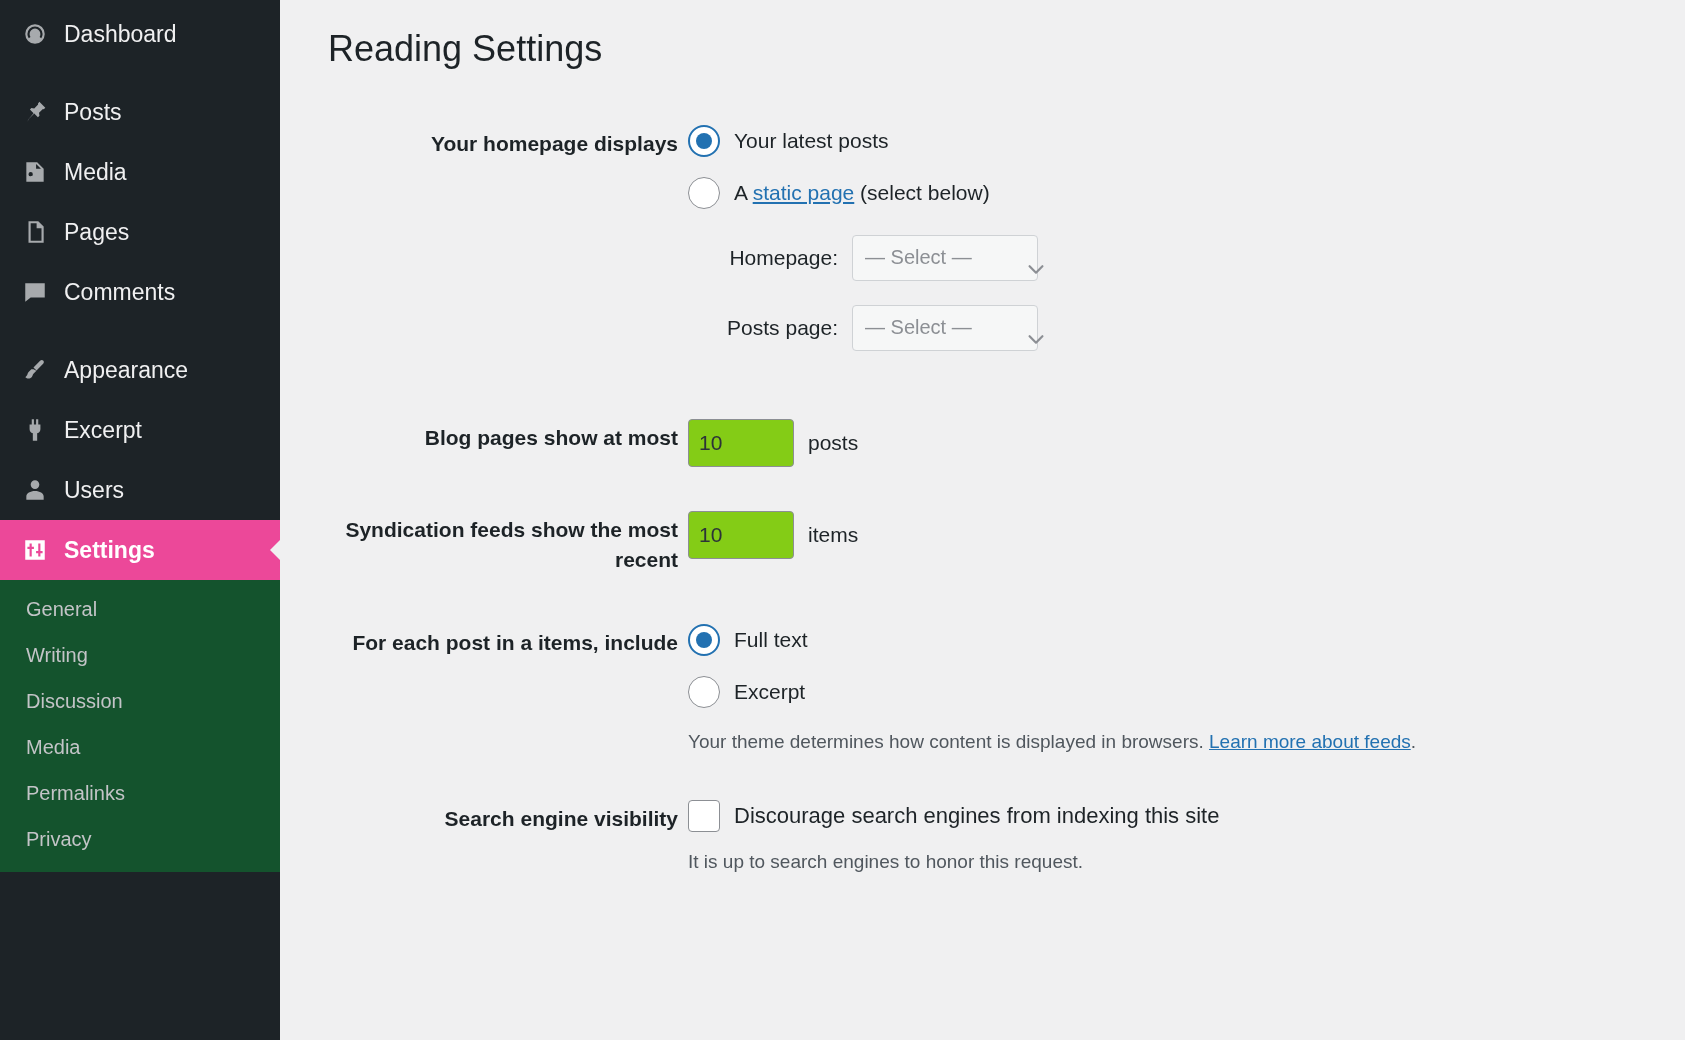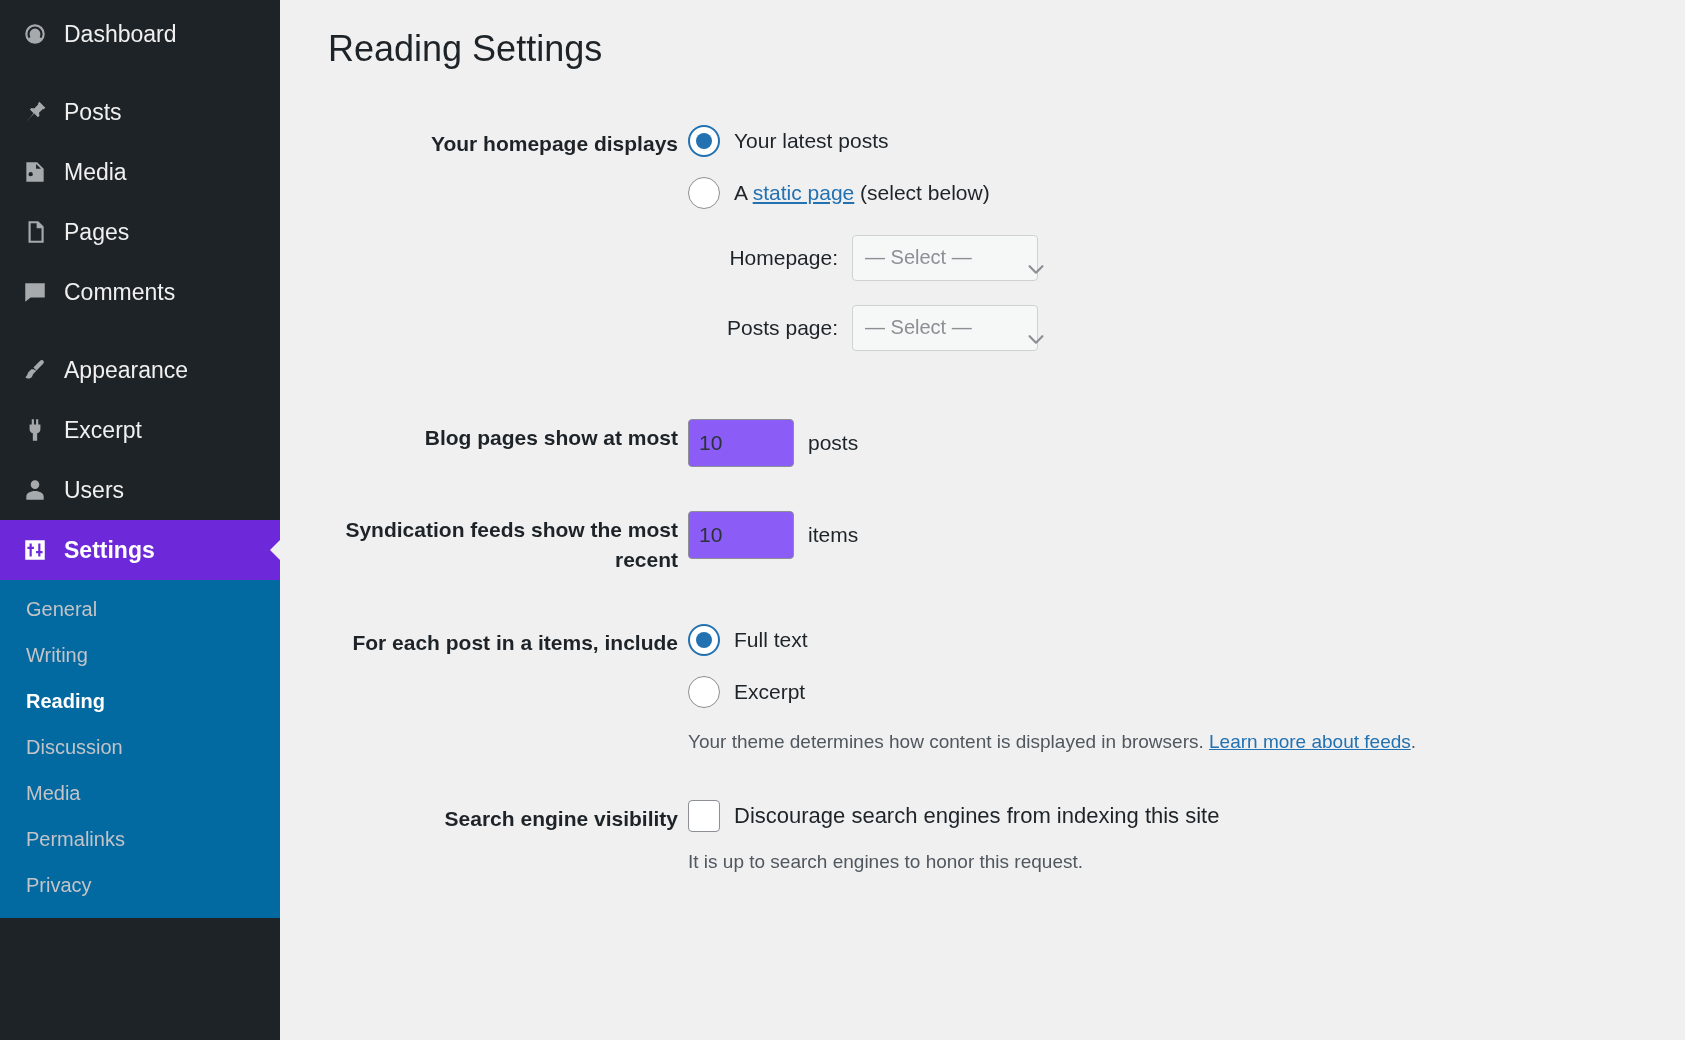--- a/index.html
+++ b/index.html
@@ -35,37 +35,37 @@
   .menu-item .ico {
     width: 42px;
     flex: 0 0 42px;
     display: flex;
     align-items: center;
     justify-content: center;
     color: #a7aaad;
   }
   .menu-item .lbl { padding-left: 8px; }
   .menu-item.current {
-    background: #6d28d9;
+    background: #ec4899;
     color: #fff;
     font-weight: 600;
   }
   .menu-item.current .ico { color: #fff; }
   .menu-item.current::after {
     content: "";
     position: absolute;
     right: -1px;
     top: 50%;
     transform: translateY(-50%);
     border-style: solid;
     border-width: 11px 11px 11px 0;
     border-color: transparent #f0f0f1 transparent transparent;
   }
   .menu-gap { height: 18px; }
-  .submenu { background: #0369a1; padding: 6px 0 10px 0; }
+  .submenu { background: #14532d; padding: 6px 0 10px 0; }
   .submenu-item {
     display: block;
     font-size: 20px;
     color: #c3c4c7;
     padding: 12px 0 12px 26px;
     cursor: pointer;
     line-height: 1.1;
   }
   .submenu-item.active { color: #fff; font-weight: 700; }
   .sidebar-bottom {
@@ -170,21 +170,21 @@
     margin-left: auto;
     width: 0; height: 0;
   }
   .selectbox .caret svg { display: block; }
   .num-row { display: flex; align-items: center; }
   .num-input {
     width: 106px;
     height: 48px;
     border: 1px solid #8c8f94;
     border-radius: 4px;
-    background: #8b5cf6;
+    background: #84cc16;
     font-size: 21px;
     color: #2c3338;
     padding: 0 10px;
     font-family: "Liberation Sans", sans-serif;
   }
   .num-suffix { font-size: 21px; margin-left: 14px; color: #1d2327; }
   .helper {
     font-size: 19px;
     color: #50575e;
     margin-top: 16px;
@@ -292,21 +292,20 @@
         <svg width="26" height="26" viewBox="0 0 24 24" fill="currentColor">
             <path d="M3 3h18v18H3V3zm4 3v3H5v2h2v7h2v-7h2V9H9V6H7zm8 0v7h-2v2h2v3h2v-3h2v-2h-2V6h-2z"></path>
           </svg>
       </span>
       <span class="lbl">Settings</span>
     </div>
 
     <div class="submenu">
       <span class="submenu-item">General</span>
       <span class="submenu-item">Writing</span>
-      <span class="submenu-item active">Reading</span>
       <span class="submenu-item">Discussion</span>
       <span class="submenu-item">Media</span>
       <span class="submenu-item">Permalinks</span>
       <span class="submenu-item">Privacy</span>
     </div>
 
     <div class="sidebar-bottom"></div>
   </nav>
 
   <main class="content">

